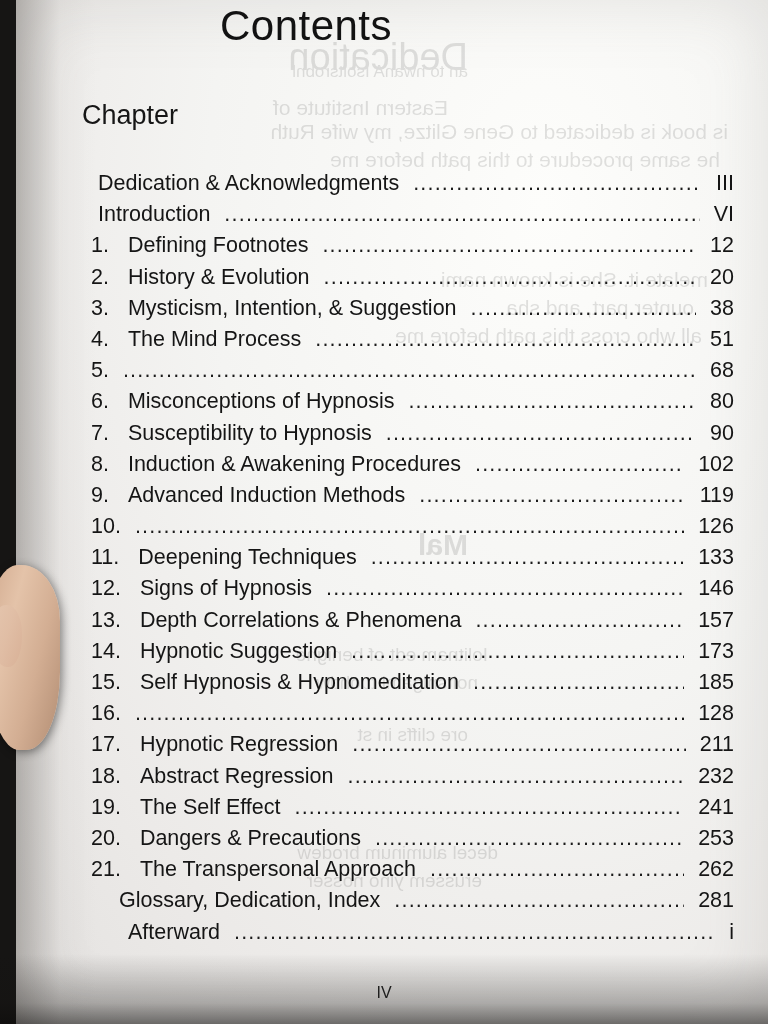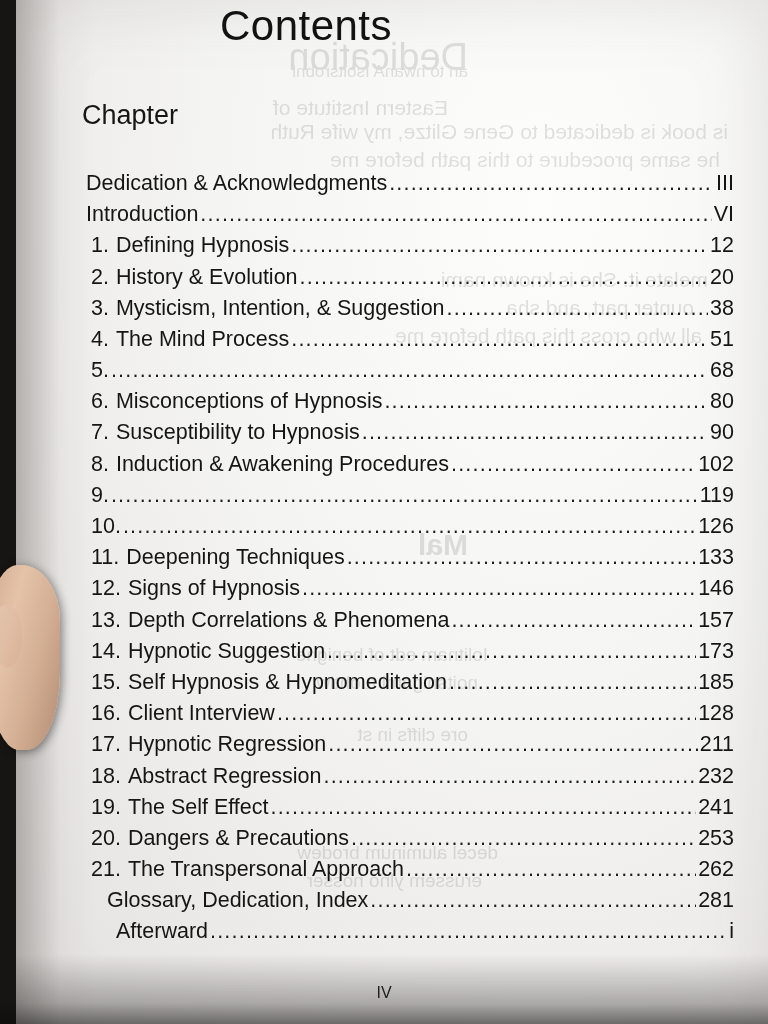--- a/index.html
+++ b/index.html
@@ -91,26 +91,27 @@
 
   
   .toc {
     position: absolute;
     left: 82px;
     top: 168px;
     width: 652px;
   }
   .toc-row {
     display: flex;
-    align-items: flex-end;
+    align-items: center;
     font-size: 21.5px;
     color: #151515;
     height: 31.2px;
     line-height: 31.2px;
     white-space: nowrap;
+    gap: 12px;
   }
   .toc-row .num {
     display: inline-block;
     text-align: right;
     flex: 0 0 auto;
   }
   .toc-row .title {
     flex: 0 0 auto;
     padding-left: 7px;
   }
@@ -203,21 +204,21 @@
         <span class="page">III</span>
       </div>
       <div class="toc-row indent-0">
         <span class="num"></span>
         <span class="title">Introduction</span>
         <span class="dots">........................................................................................................................</span>
         <span class="page">VI</span>
       </div>
       <div class="toc-row indent-1">
         <span class="num">1.</span>
-        <span class="title">Defining Hypnosis</span>
+        <span class="title">Defining Footnotes</span>
         <span class="dots">........................................................................................................................</span>
         <span class="page">12</span>
       </div>
       <div class="toc-row indent-1">
         <span class="num">2.</span>
         <span class="title">History &amp; Evolution</span>
         <span class="dots">........................................................................................................................</span>
         <span class="page">20</span>
       </div>
       <div class="toc-row indent-1">
@@ -250,20 +251,21 @@
         <span class="page">90</span>
       </div>
       <div class="toc-row indent-1">
         <span class="num">8.</span>
         <span class="title">Induction &amp; Awakening Procedures</span>
         <span class="dots">........................................................................................................................</span>
         <span class="page">102</span>
       </div>
       <div class="toc-row indent-1">
         <span class="num">9.</span>
+        <span class="title">Advanced Induction Methods</span>
         <span class="dots">........................................................................................................................</span>
         <span class="page">119</span>
       </div>
       <div class="toc-row indent-1">
         <span class="num">10.</span>
         <span class="dots">........................................................................................................................</span>
         <span class="page">126</span>
       </div>
       <div class="toc-row indent-1">
         <span class="num">11.</span>
@@ -290,21 +292,20 @@
         <span class="page">173</span>
       </div>
       <div class="toc-row indent-1">
         <span class="num">15.</span>
         <span class="title">Self Hypnosis &amp; Hypnomeditation</span>
         <span class="dots">........................................................................................................................</span>
         <span class="page">185</span>
       </div>
       <div class="toc-row indent-1">
         <span class="num">16.</span>
-        <span class="title">Client Interview</span>
         <span class="dots">........................................................................................................................</span>
         <span class="page">128</span>
       </div>
       <div class="toc-row indent-1">
         <span class="num">17.</span>
         <span class="title">Hypnotic Regression</span>
         <span class="dots">........................................................................................................................</span>
         <span class="page">211</span>
       </div>
       <div class="toc-row indent-1">

